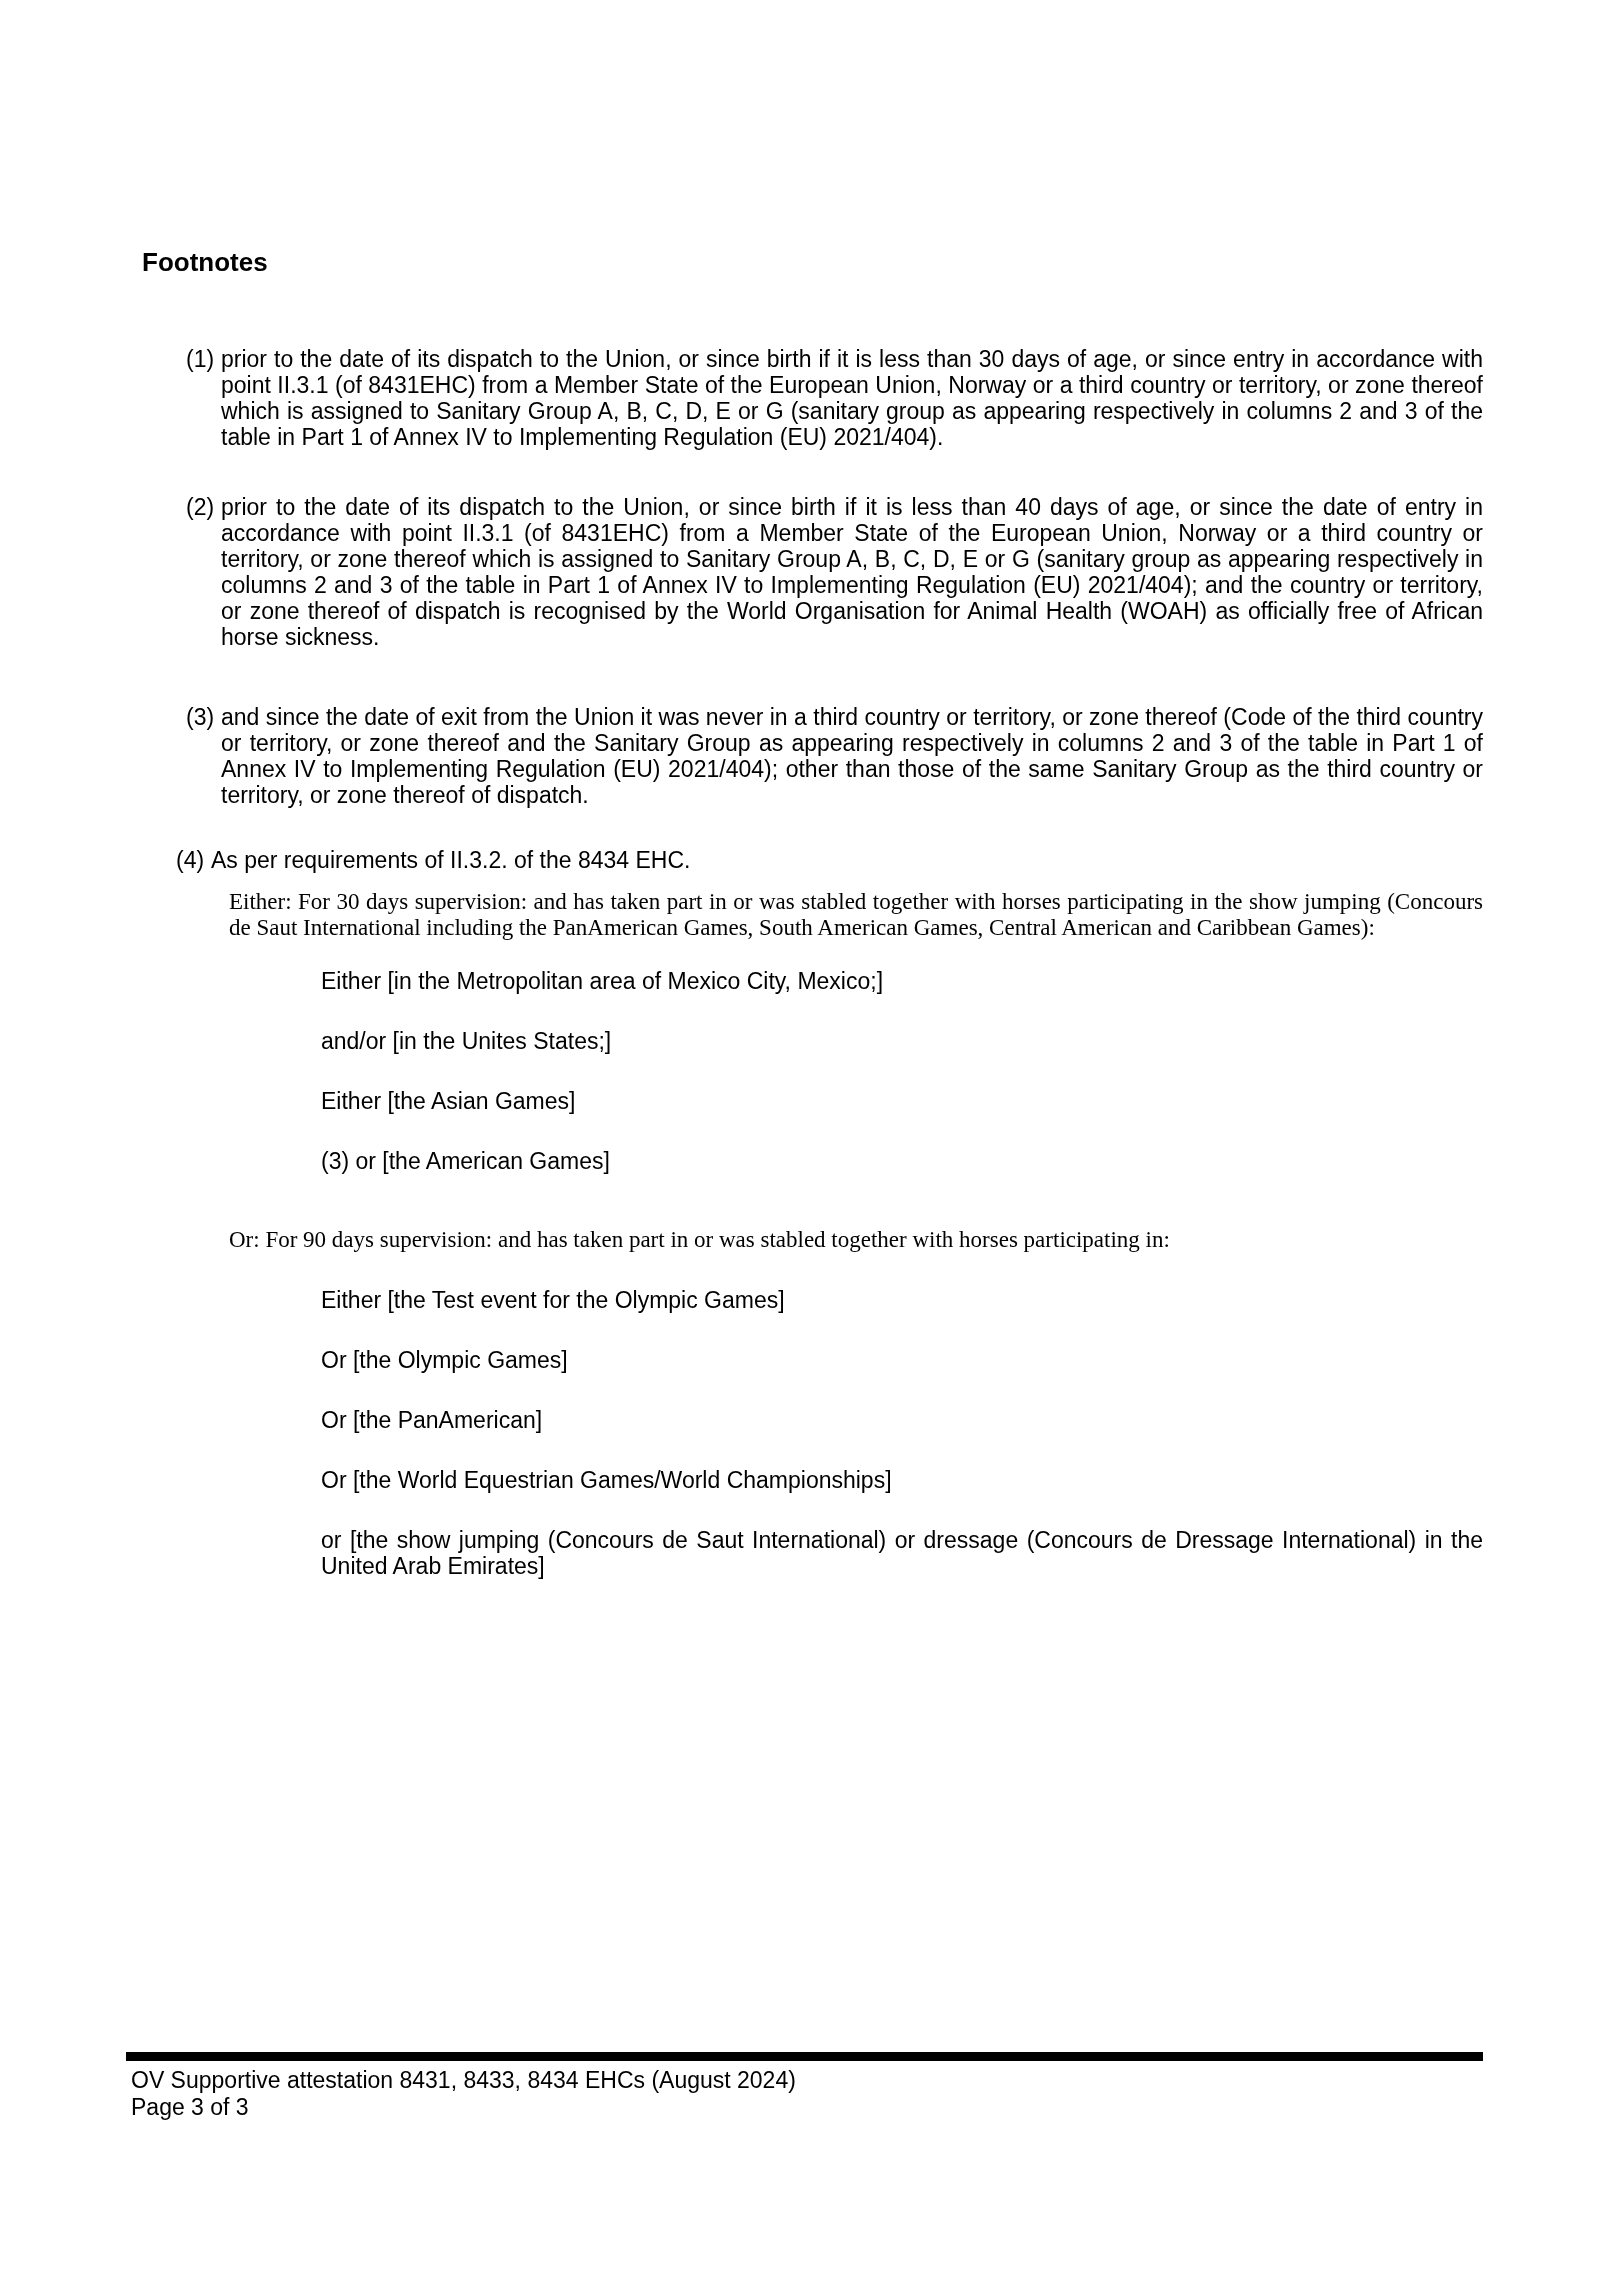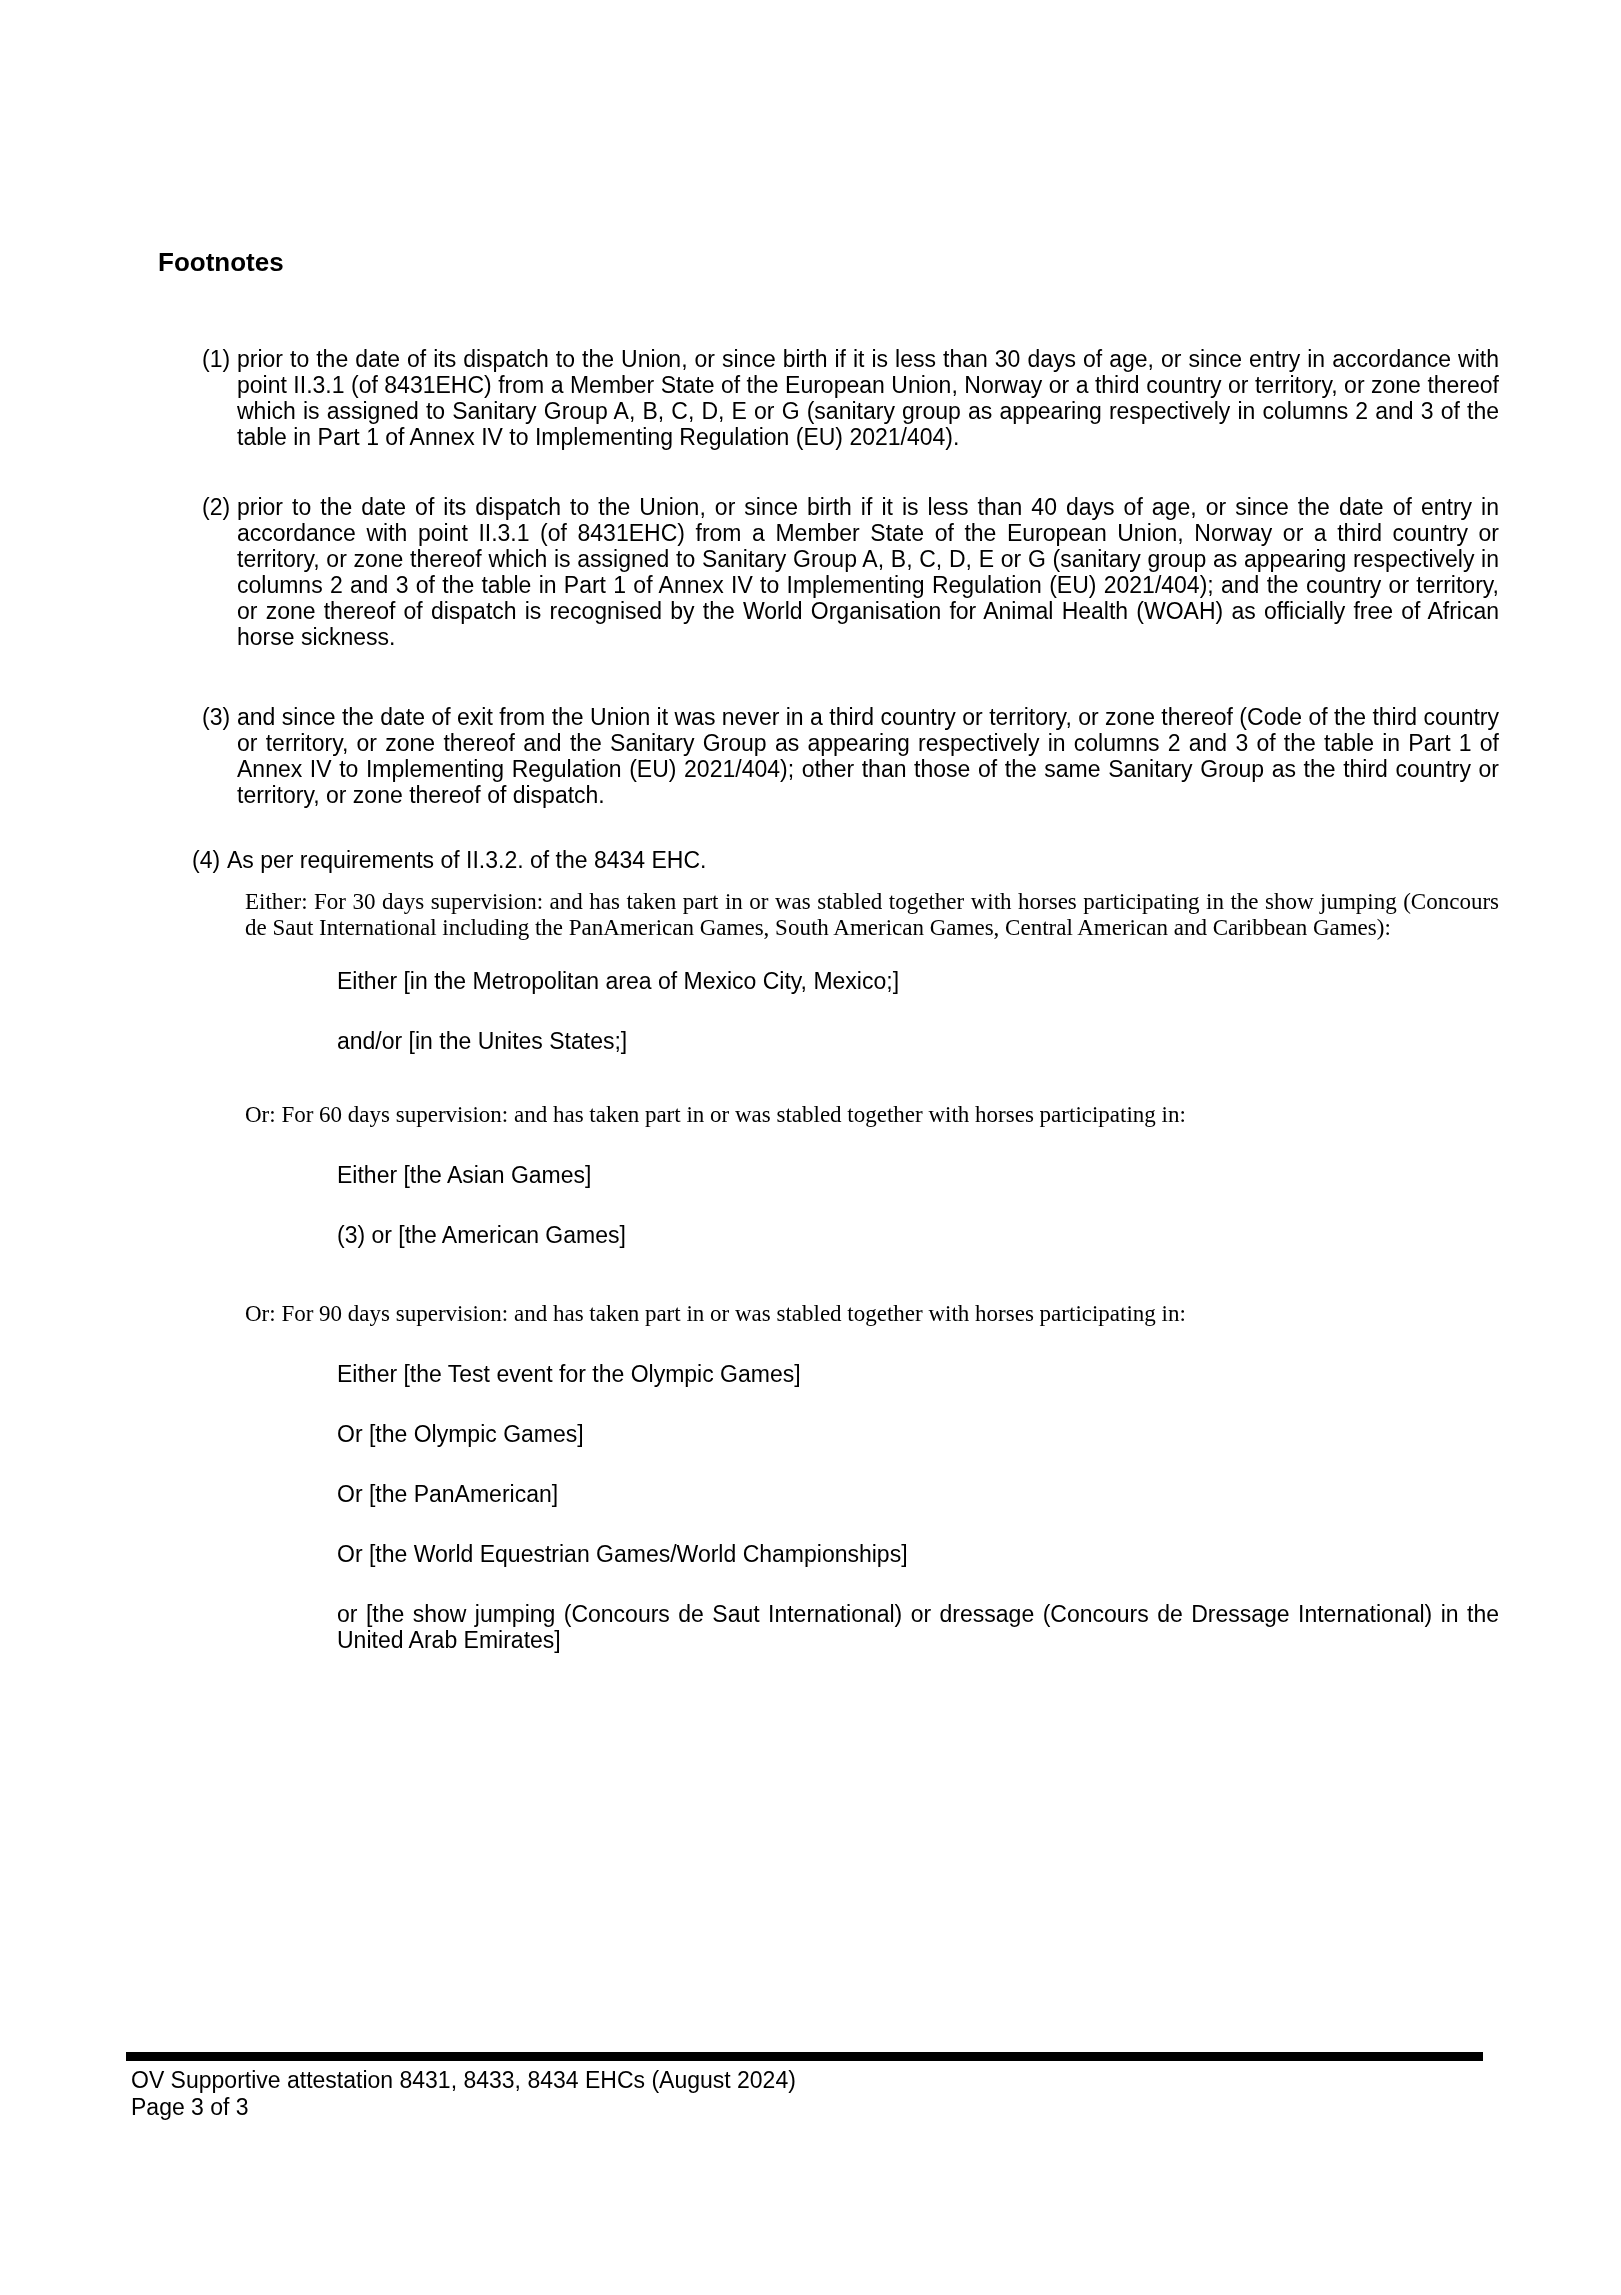--- a/index.html
+++ b/index.html
@@ -11,21 +11,21 @@
     position: relative;
     width: 1622px;
     height: 2295px;
     background: #ffffff;
     font-family: "Liberation Sans", sans-serif;
     color: #000000;
     overflow: hidden;
   }
   .content {
     position: absolute;
-    left: 158px;
+    left: 142px;
     top: 248px;
     width: 1341px;
   }
   .heading {
     font-size: 26px;
     font-weight: bold;
     line-height: 28.5px;
     margin: 0;
   }
   p {
@@ -115,21 +115,20 @@
 
     <p class="fn-4">
       <span class="marker">(4)</span>
       <span>As per requirements of II.3.2. of the 8434 EHC.</span>
     </p>
 
     <p class="sup-intro">Either: For 30 days supervision: and has taken part in or was stabled together with horses participating in the show jumping (Concours de Saut International including the PanAmerican Games, South American Games, Central American and Caribbean Games):</p>
     <p class="sup-option first">Either [in the Metropolitan area of Mexico City, Mexico;]</p>
     <p class="sup-option">and/or [in the Unites States;]</p>
 
-    <p class="sup-intro gap-60">Or: For 60 days supervision: and has taken part in or was stabled together with horses participating in:</p>
     <p class="sup-option">Either [the Asian Games]</p>
     <p class="sup-option">(3) or [the American Games]</p>
 
     <p class="sup-intro gap-90">Or: For 90 days supervision: and has taken part in or was stabled together with horses participating in:</p>
     <p class="sup-option">Either [the Test event for the Olympic Games]</p>
     <p class="sup-option">Or [the Olympic Games]</p>
     <p class="sup-option">Or [the PanAmerican]</p>
     <p class="sup-option">Or [the World Equestrian Games/World Championships]</p>
     <p class="sup-option">or [the show jumping (Concours de Saut International) or dressage (Concours de Dressage International) in the United Arab Emirates]</p>
 

